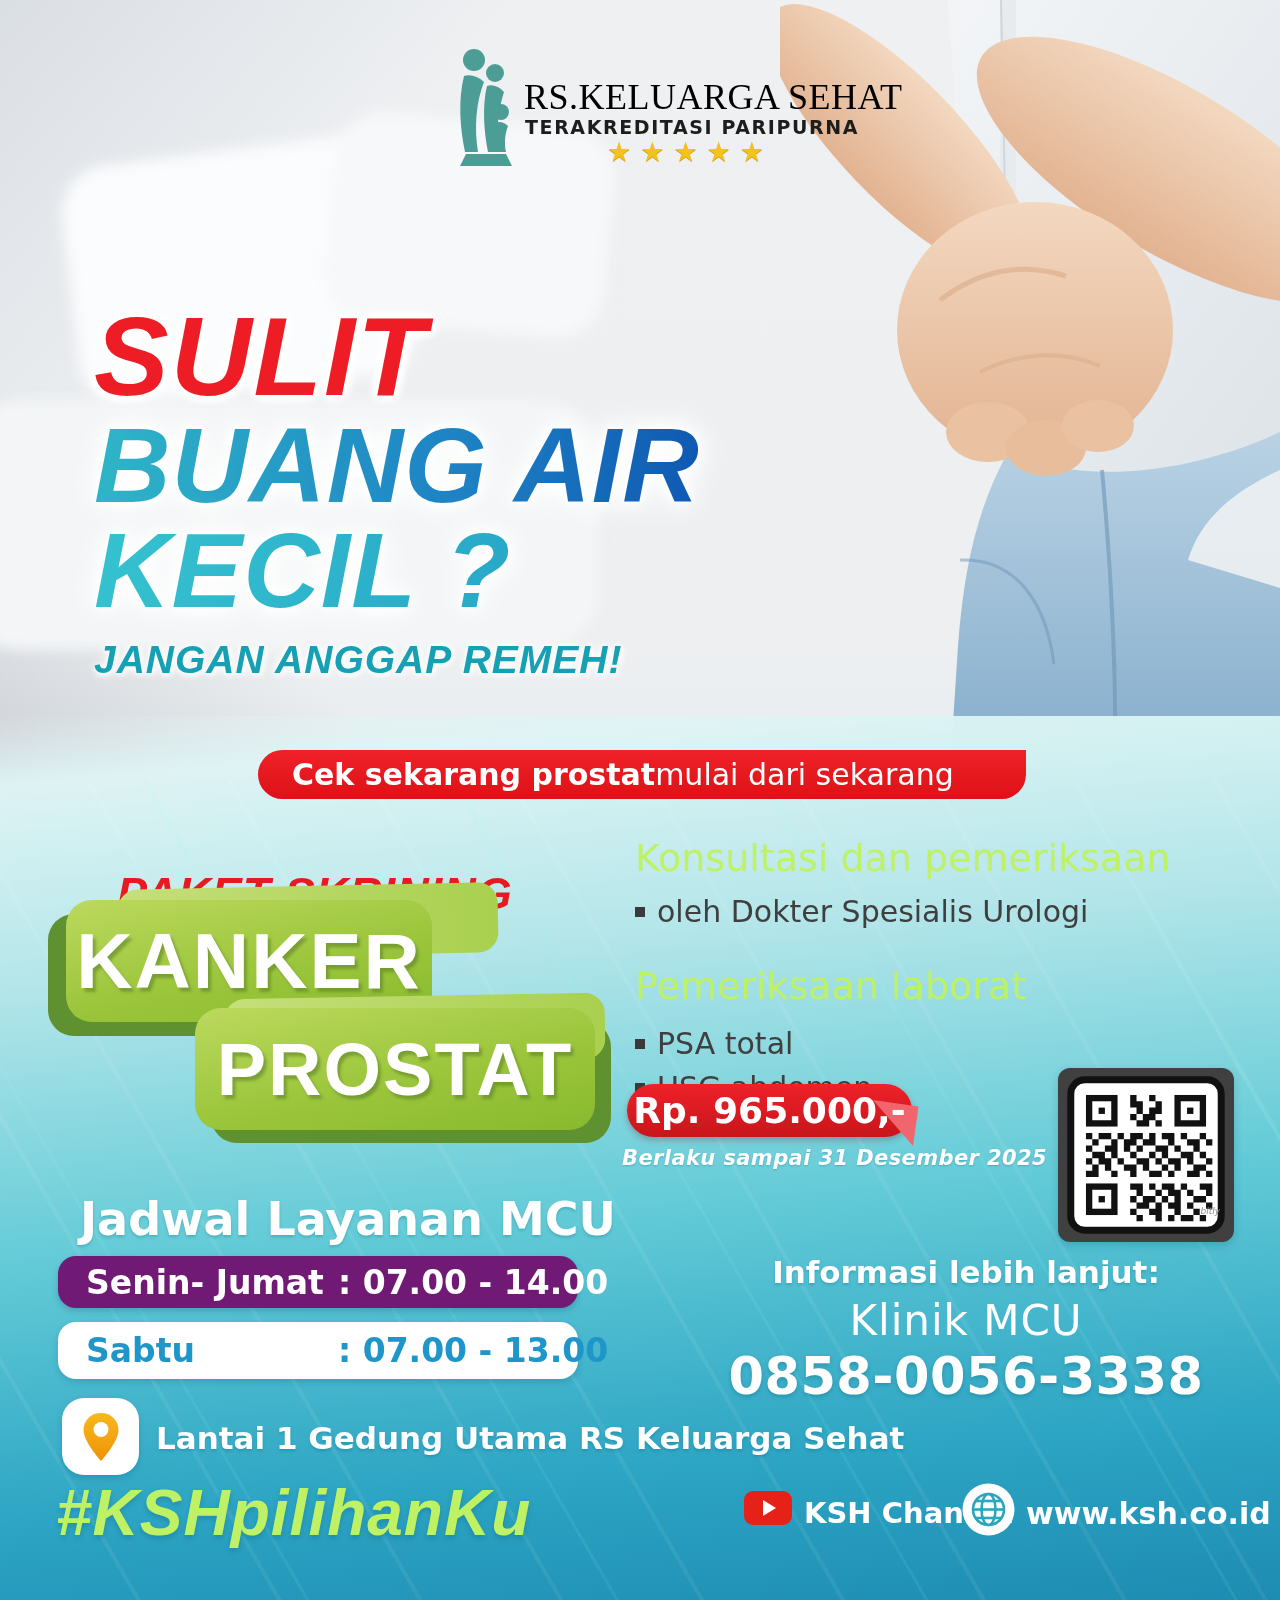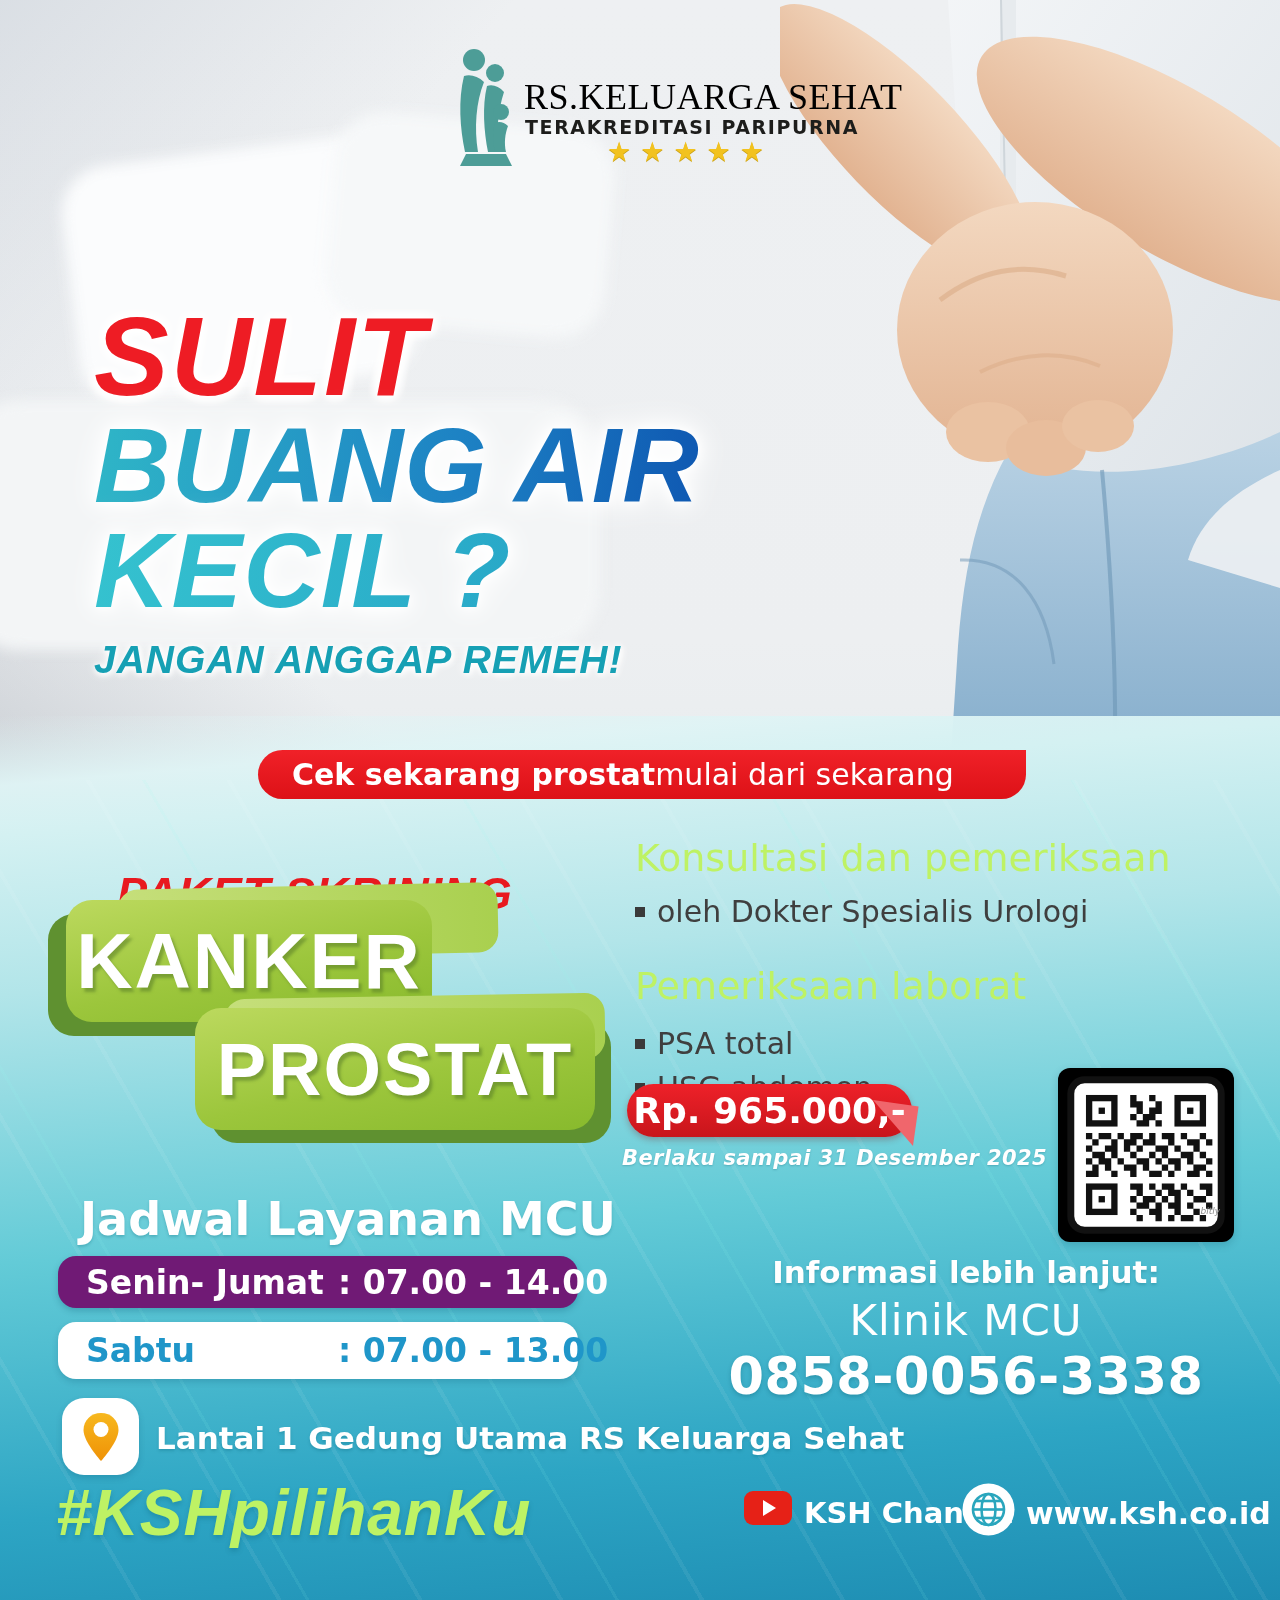--- a/index.html
+++ b/index.html
@@ -84,21 +84,21 @@
     color:#fff;font-weight:bold;font-size:36px;white-space:nowrap;
     box-shadow:0 3px 6px rgba(120,30,30,.3);}
   .price .fold{position:absolute;right:-4px;bottom:-6px;width:0;height:0;
     border-left:46px solid transparent;border-top:40px solid #f0666c;
     transform:rotate(8deg);z-index:-1;}
   .validity{position:absolute;left:622px;top:1146px;width:340px;z-index:4;text-align:center;
     font-size:21px;font-weight:bold;font-style:italic;color:#fff;letter-spacing:.4px;white-space:nowrap;
     text-shadow:0 1px 2px rgba(0,80,100,.25);}
   
   .qr-card{position:absolute;left:1058px;top:1068px;width:176px;height:174px;z-index:4;
-    background:#000000;border-radius:12px;box-shadow:0 3px 8px rgba(0,60,80,.2);}
+    background:#404040;border-radius:12px;box-shadow:0 3px 8px rgba(0,60,80,.2);}
   .qr-card svg{position:absolute;left:9px;top:8px;}
   .qr-caption{position:absolute;right:14px;bottom:26px;font-size:9px;font-style:italic;color:#8a8a8a;}
   
   .sched-title{position:absolute;left:80px;top:1192px;z-index:4;font-size:46px;font-weight:bold;color:#fff;
     text-shadow:0 2px 3px rgba(0,90,110,.25);}
   .bar{position:absolute;left:58px;width:520px;z-index:4;border-radius:18px;
     display:flex;align-items:center;padding:0 28px;box-sizing:border-box;
     font-weight:bold;font-size:33px;white-space:nowrap;}
   .bar .day{flex:0 0 252px;}
   .bar1{top:1256px;height:52px;background:#701a75;color:#fff;box-shadow:0 3px 6px rgba(0,70,100,.25);}

